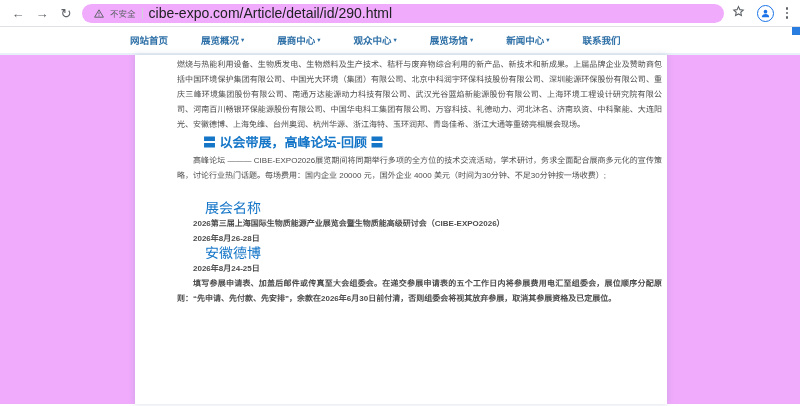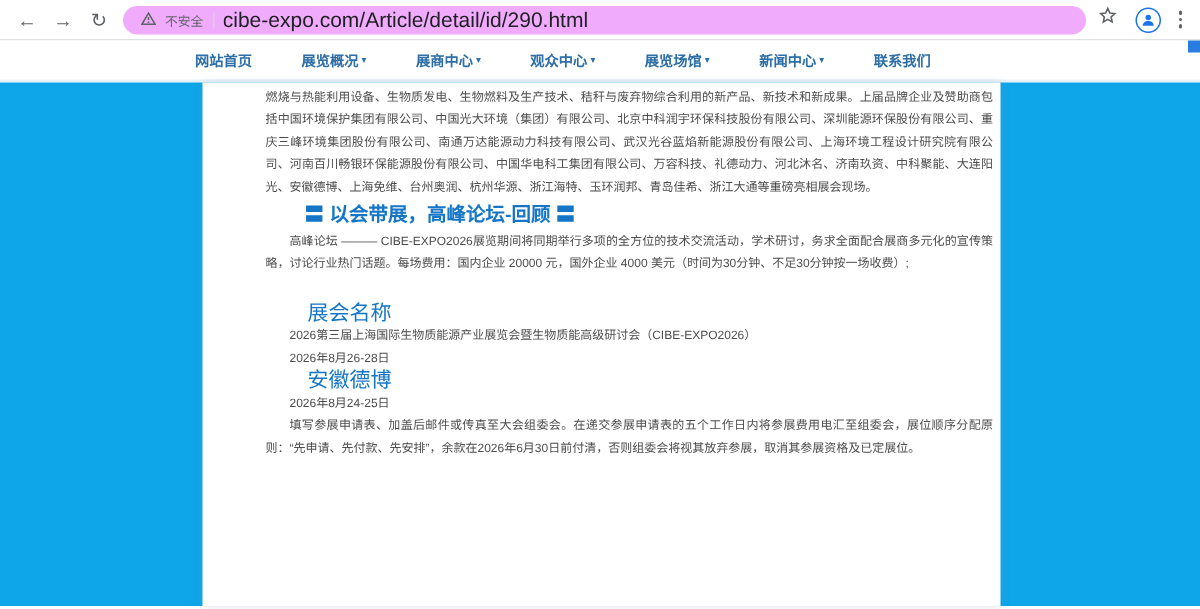--- a/index.html
+++ b/index.html
@@ -23,30 +23,30 @@
   .dots i { width:2.5px; height:2.5px; border-radius:50%; background:#5f6368; display:block; }
 
   
   .navbar { height:28px; background:#fff; display:flex; align-items:center;
     padding-left:130px; gap:33px; border-bottom:2px solid #e9f1f8; }
   .nav-item { font-size:9.5px; font-weight:bold; color:#2d6fa6; white-space:nowrap;
     display:flex; align-items:center; gap:2px; cursor:pointer; }
   .caret { font-size:6.5px; color:#2d6fa6; }
 
   
-  .page { background:#0ea5e9; height:349px; }
+  .page { background:#f0abfc; height:349px; }
   .col { width:532px; height:349px; margin-left:135px; background:#fff;
     box-shadow:0 0 6px rgba(120,140,170,.30); padding:2px 5px 0 42px; }
   .bp { font-size:8px; line-height:15px; color:#4d4d4d; text-align:justify; }
   .indent { text-indent:2em; }
   .forum-h { font-size:13px; font-weight:bold; color:#1576c8; text-indent:2em;
     line-height:15px; margin:3px 0; }
   .sections { margin-top:18px; }
   .sec-h { font-size:14px; font-weight:normal; color:#1576c8; text-indent:2em; line-height:15px; }
-  .sec-v { font-size:8px; color:#4d4d4d; text-indent:2em; line-height:15px; text-align:justify; }
+  .sec-v { font-size:8px; color:#4d4d4d; text-indent:2em; line-height:15px; text-align:justify;font-weight:bold; }
 
   .side-widget { position:absolute; right:0; top:27px; width:8px; height:8px; background:#2a7de0; }
 </style>
 </head>
 <body>
 
 <div class="toolbar">
   <span class="tb-btn">←</span>
   <span class="tb-btn">→</span>
   <span class="tb-btn">↻</span>

